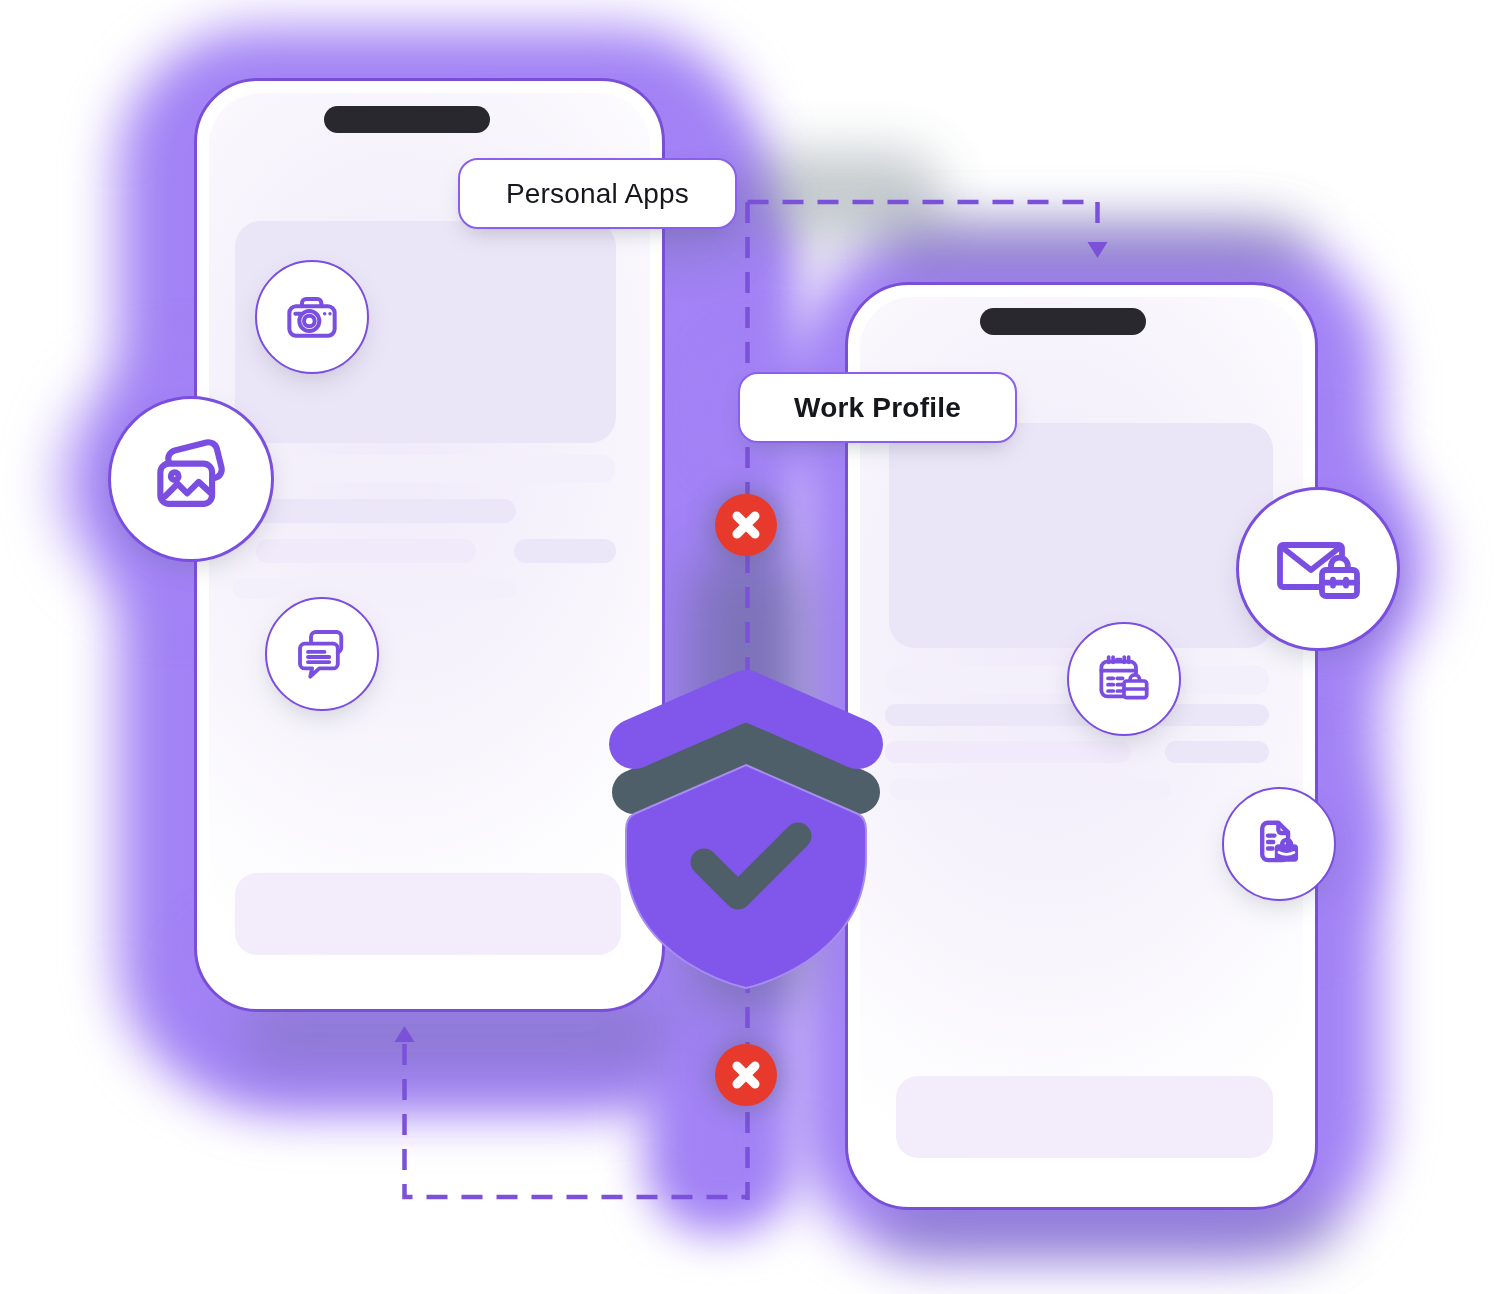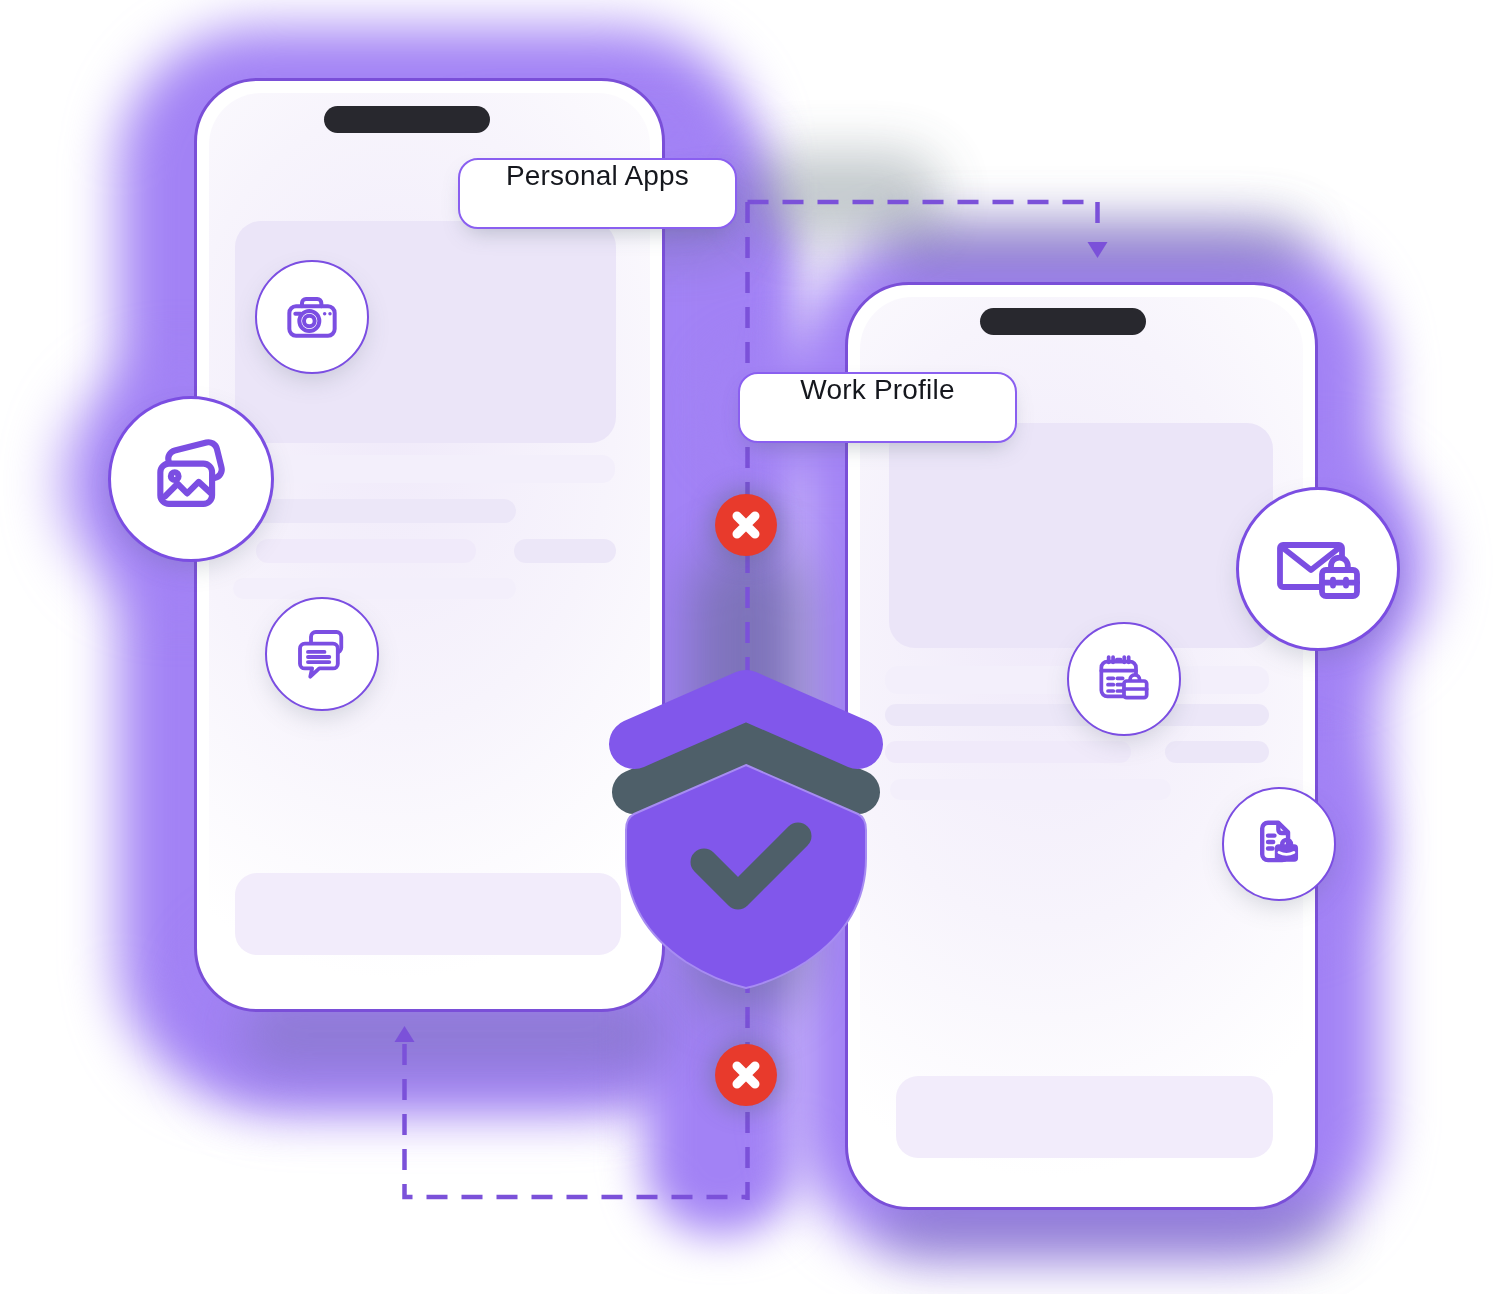--- a/index.html
+++ b/index.html
@@ -23,21 +23,21 @@
   .bar.b{background:var(--bar-mid);}
   .bar.c{background:var(--bar-soft);}
   .bottom-card{position:absolute;background:var(--card-bottom);border-radius:22px;}
   
   .icircle{position:absolute;background:#fff;border:3px solid var(--icon);border-radius:50%;
     display:flex;align-items:center;justify-content:center;z-index:4;
     box-shadow:0 10px 26px -6px rgba(78,96,106,.25);}
   .icircle svg{display:block;}
   
   .pill-label{position:absolute;background:#fff;border:2.5px solid var(--label-border);
-    border-radius:20px;display:flex;align-items:flex-start;justify-content:center;
+    border-radius:20px;display:flex;align-items:center;justify-content:center;
     font-size:28px;font-weight:500;color:var(--label-text);letter-spacing:.2px;z-index:6;
     box-shadow:0 10px 22px -8px rgba(78,96,106,.35);}
   
   #dash-layer{position:absolute;left:0;top:0;z-index:5;}
   #shield{position:absolute;z-index:7;}
   .xmark{position:absolute;width:62px;height:62px;border-radius:50%;background:var(--red);
     display:flex;align-items:center;justify-content:center;z-index:8;
     box-shadow:0 0 22px 6px rgba(78,96,106,.35);}
 </style>
 </head>
@@ -162,21 +162,21 @@
       <path d="M747.5 202 H1097.5 V236"></path>
       <path d="M404.5 1044 V1197 H746"></path>
     </g>
     <path fill="#7b51d9" d="M1087.5 242 h20 l-10 16 z"></path>
     <path fill="#7b51d9" d="M394.5 1042 h20 l-10 -16 z"></path>
   </svg>
 
   <div class="pill-label" style="left:458px;top:158px;width:275px;height:67px;">
     <span>Personal Apps</span>
   </div>
-  <div class="pill-label" style="left:738px;top:372px;width:275px;height:67px;">
+  <div class="pill-label" style="left:738px;top:372px;width:275px;height:67px;font-weight:bold;">
     <span>Work Profile</span>
   </div>
 
   <svg id="shield" style="left:600px;top:640px;" width="292" height="380" viewBox="0 0 292 380" fill="none">
 
     <path d="M34 152 L146 103 L258 152" stroke="#4e5f69" stroke-width="44" stroke-linecap="round" stroke-linejoin="round"></path>
 
     <path d="M34 104 L146 55 L258 104" stroke="#8157eb" stroke-width="50" stroke-linecap="round" stroke-linejoin="round"></path>
 
     <path d="M146 125 L258 174 Q266 178 266 190 L266 218 Q266 282 206 322 Q176 341 146 348 Q116 341 86 322 Q26 282 26 218 L26 190 Q26 178 34 174 Z" fill="#8157eb" stroke="#a78cf2" stroke-width="2"></path>

